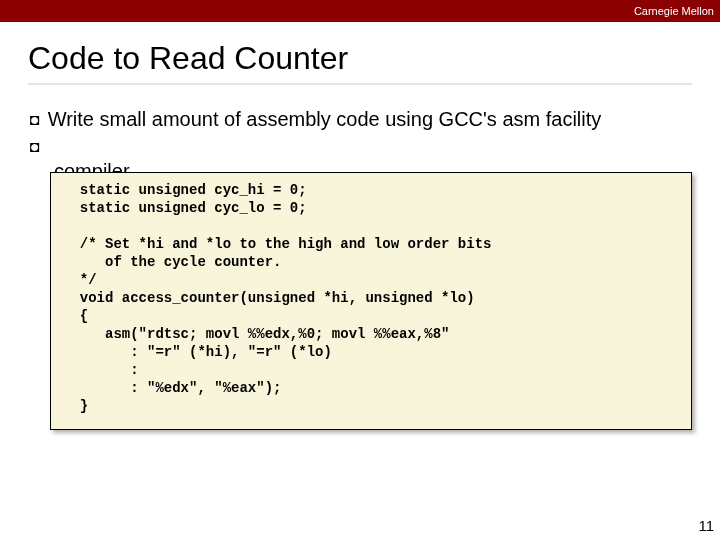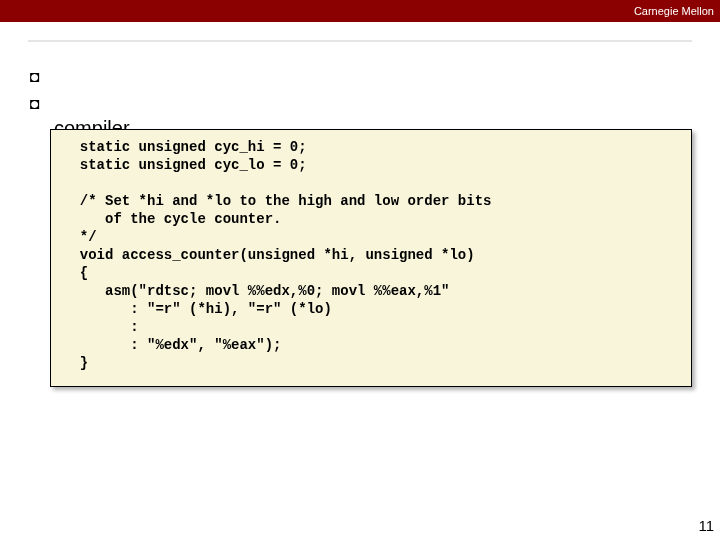--- a/index.html
+++ b/index.html
@@ -90,40 +90,42 @@
   }
 </style>
 </head>
 <body>
 
 <div class="header-bar">
   <span class="header-text">Carnegie Mellon</span>
 </div>
 
 <div class="content">
+  <h1 class="title">Code to Read Counter</h1>
   <div class="title-underline"></div>
 
   <div class="bullets">
     <div class="bullet-row">
       <span class="bullet-mark">◘</span>
+      <span class="bullet-text">Write small amount of assembly code using GCC's asm facility</span>
     </div>
     <div class="bullet-row">
       <span class="bullet-mark">◘</span>
     </div>
     <div class="bullet-partial">compiler</div>
   </div>
 </div>
 
 <pre class="code-box">  static unsigned cyc_hi = 0;
   static unsigned cyc_lo = 0;
 
   /* Set *hi and *lo to the high and low order bits
      of the cycle counter.
   */
   void access_counter(unsigned *hi, unsigned *lo)
   {
-     asm("rdtsc; movl %%edx,%0; movl %%eax,%1"
+     asm("rdtsc; movl %%edx,%0; movl %%eax,%8"
         : "=r" (*hi), "=r" (*lo)
         :
         : "%edx", "%eax");
   }</pre>
 
 <div class="page-number">11</div>
 
 </body></html>

